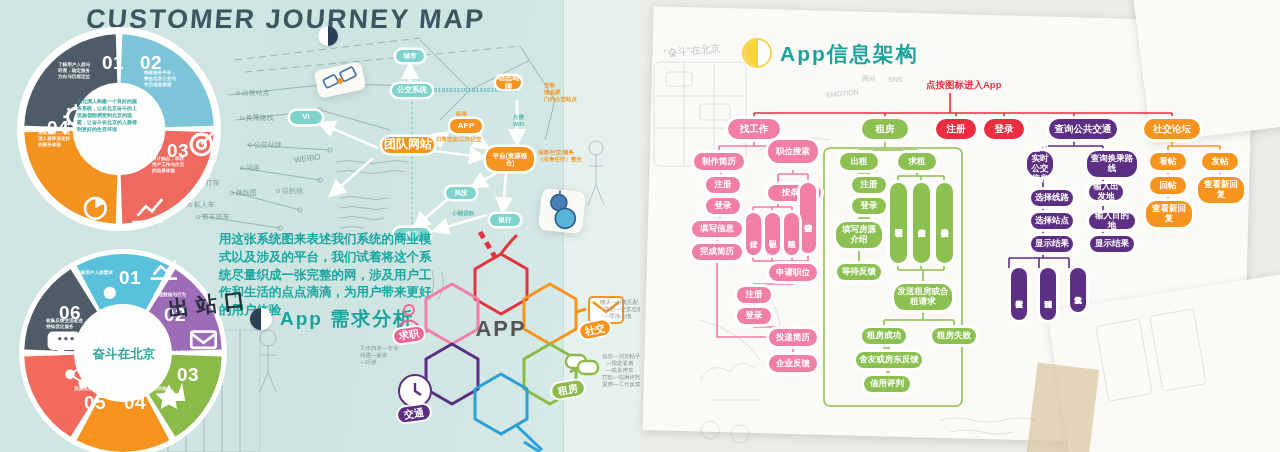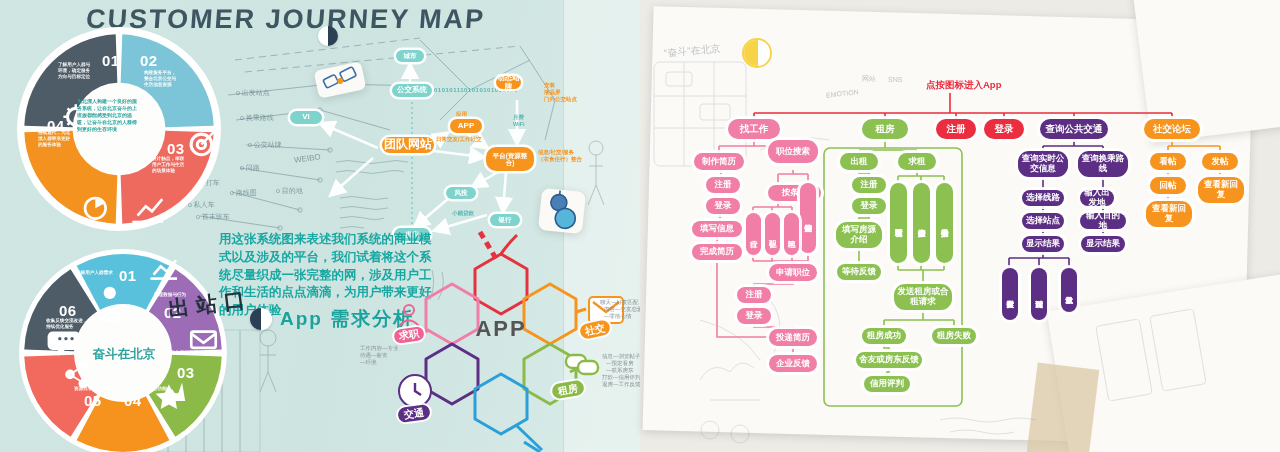--- a/index.html
+++ b/index.html
@@ -27,24 +27,24 @@
   .sp.org{background:#f7941e;}
   .tinynote{font-size:5.5px;line-height:1.45;white-space:nowrap;font-weight:700;}
   .tn-org{color:#f7941e;}.tn-teal{color:#54b8b2;}
   
   .fn{display:flex;align-items:center;justify-content:center;text-align:center;color:#fff;font-weight:700;
       border-radius:11px;box-shadow:0 0 0 3px rgba(255,255,255,.92),0 1px 2px rgba(0,0,0,.10);
       font-size:8.5px;line-height:1.15;box-sizing:border-box;padding:1px 2px;}
   .fn.lv0{font-size:9.5px;border-radius:13px;}
   .vp{writing-mode:vertical-rl;text-orientation:upright;border-radius:9px;font-size:7.5px;padding:3px 0;line-height:1;}
   .c-pink{background:#f17ea6;}.c-red{background:#ea2d3f;}.c-green{background:#8cc152;}
-  .c-purple{background:#5c2e84;}.c-orange{background:#f7941e;}
+  .c-purple{background:#5c2e84;margin-left:9px;}.c-orange{background:#f7941e;}
   .entry{color:#ea2d3f;font-weight:700;font-size:9.5px;white-space:nowrap;}
   
-  .wnum{color:#fff;font-weight:700;font-size:15px;letter-spacing:.5px;}
+  .wnum{color:#fff;font-weight:700;font-size:19px;letter-spacing:.5px;}
   .wtxt{color:rgba(255,255,255,.92);font-size:4.6px;line-height:1.35;font-weight:700;}
   .wcenter{color:#2ca39e;font-weight:700;}
   .chip-label{display:flex;align-items:center;justify-content:center;color:#fff;font-weight:700;font-size:10px;border-radius:9px;
               box-shadow:0 0 0 2px rgba(255,255,255,.9);}
   .faint{color:#7d8c99;opacity:.5;white-space:nowrap;}
 </style>
 </head>
 <body>
 
 <div class="stage">
@@ -338,20 +338,21 @@
         <circle cx="70" cy="430" r="9"></circle>
           <circle cx="100" cy="434" r="9"></circle>
       </g>
     </svg>
     <span class="abs faint" style="left:24px;top:44px;font-size:10px;transform:rotate(-5deg)">“奋斗”在北京</span>
     <span class="abs faint" style="left:222px;top:74px;font-size:7px">网站</span>
     <span class="abs faint" style="left:248px;top:76px;font-size:7px">SNS</span>
     <span class="abs faint" style="left:186px;top:90px;font-size:7px;transform:rotate(-6deg)">EMOTION</span>
 
     <div class="abs half-ic" style="left:104px;top:40px;width:26px;height:26px;background:linear-gradient(90deg,#f7d347 52%,#ffffff 52%);box-shadow:0 0 0 2px #f7d347"></div>
+    <div class="abs sec-title" style="left:140px;top:40px;font-size:21px;letter-spacing:2px">App信息架构</div>
 
     <div class="abs entry" style="left:286px;top:79px">点按图标进入App</div>
 
     <svg class="abs" style="left:0;top:0" width="640" height="452" viewBox="0 0 640 452">
       <g fill="none" stroke-width="1.6">
         <g stroke="#ea2d3f">
           <path d="M310 93 V113 M114 113 H532 M114 113 V119 M245 113 V119 M316 113 V119 M364 113 V119 M434 113 V119 M532 113 V119"></path>
         </g>
         <g stroke="#f17ea6">
           <path d="M114 139 V146 M79 146 H153 M79 146 V153 M153 146 V153"></path>
@@ -415,26 +416,26 @@
     <div class="abs fn c-green" style="left:197px;top:264px;width:44px;height:16px">等待反馈</div>
     <div class="abs fn vp c-green" style="left:250px;top:183px;width:17px;height:80px">填写求租需求</div>
     <div class="abs fn vp c-green" style="left:273px;top:183px;width:17px;height:80px">按条件搜索房源</div>
     <div class="abs fn vp c-green" style="left:296px;top:183px;width:17px;height:80px">按条件搜索合租</div>
     <div class="abs fn c-green" style="left:254px;top:284px;width:58px;height:26px">发送租房或合租请求</div>
     <div class="abs fn c-green" style="left:222px;top:328px;width:44px;height:16px">租房成功</div>
     <div class="abs fn c-green" style="left:292px;top:328px;width:44px;height:16px">租房失败</div>
     <div class="abs fn c-green" style="left:216px;top:352px;width:66px;height:16px">舍友或房东反馈</div>
     <div class="abs fn c-green" style="left:224px;top:376px;width:46px;height:16px">信用评判</div>
 
-    <div class="abs fn c-purple" style="left:378px;top:151px;width:50px;height:26px">查询实时公交信息</div>
+    <div class="abs fn c-purple" style="left:378px;top:151px;width:26px;height:26px">查询实时公交信息</div>
     <div class="abs fn c-purple" style="left:438px;top:151px;width:50px;height:26px">查询换乘路线</div>
     <div class="abs fn c-purple" style="left:382px;top:190px;width:42px;height:16px">选择线路</div>
     <div class="abs fn c-purple" style="left:382px;top:213px;width:42px;height:16px">选择站点</div>
     <div class="abs fn c-purple" style="left:382px;top:236px;width:42px;height:16px">显示结果</div>
-    <div class="abs fn c-purple" style="left:440px;top:190px;width:34px;height:16px">输入出发地</div>
+    <div class="abs fn c-purple" style="left:440px;top:184px;width:34px;height:16px">输入出发地</div>
     <div class="abs fn c-purple" style="left:440px;top:213px;width:46px;height:16px">输入目的地</div>
     <div class="abs fn c-purple" style="left:441px;top:236px;width:44px;height:16px">显示结果</div>
     <div class="abs fn vp c-purple" style="left:362px;top:268px;width:16px;height:52px">实时位置</div>
     <div class="abs fn vp c-purple" style="left:391px;top:268px;width:16px;height:52px">预计到时</div>
     <div class="abs fn vp c-purple" style="left:421px;top:268px;width:16px;height:44px">承载量</div>
 
     <div class="abs fn c-orange" style="left:510px;top:153px;width:36px;height:17px">看帖</div>
     <div class="abs fn c-orange" style="left:562px;top:153px;width:36px;height:17px">发帖</div>
     <div class="abs fn c-orange" style="left:510px;top:177px;width:36px;height:17px">回帖</div>
     <div class="abs fn c-orange" style="left:558px;top:177px;width:46px;height:26px">查看新回复</div>

